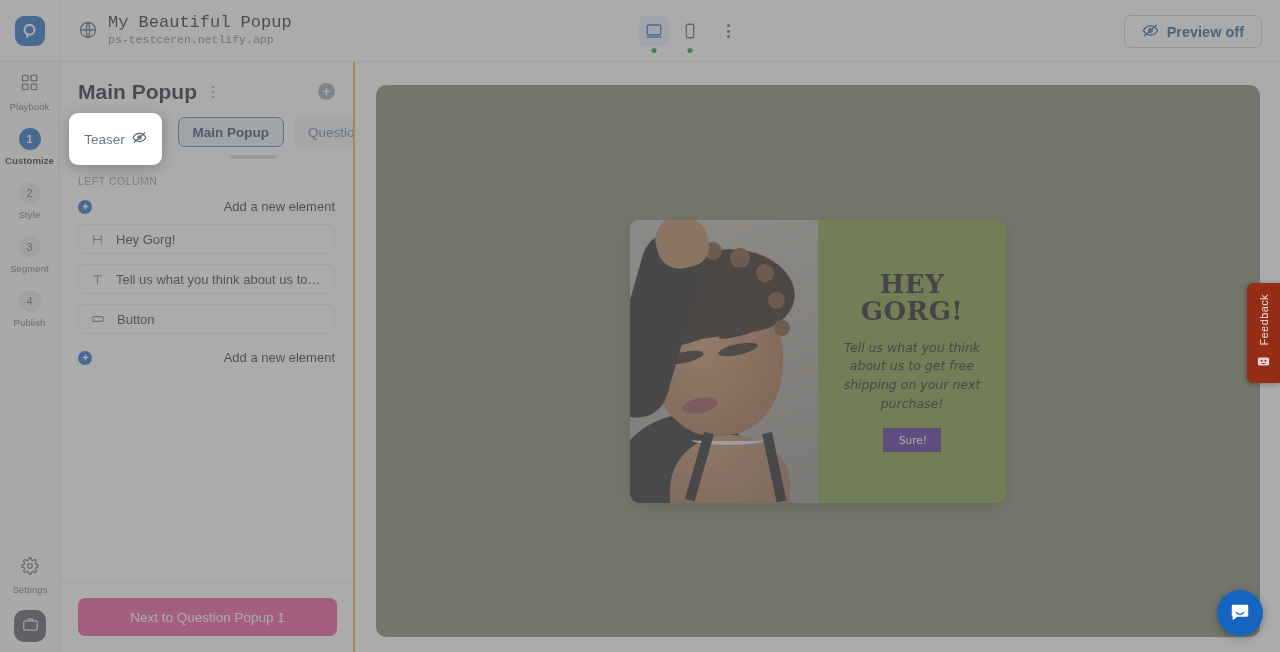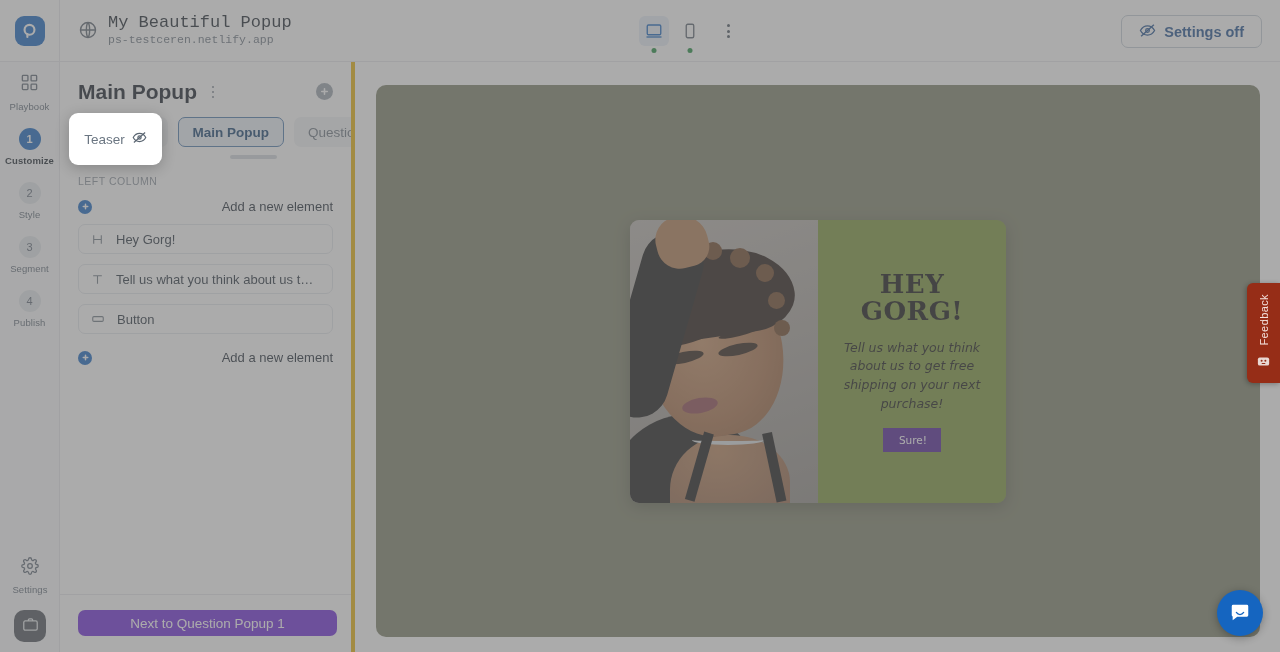--- a/index.html
+++ b/index.html
@@ -82,21 +82,21 @@
   .rail-item.active .step-circle { background: #1565c0; color: #fff; font-weight: bold; }
   .rail-bottom { position: absolute; bottom: 10px; left: 0; width: 60px; }
   .avatar-box {
     width: 32px; height: 32px; margin: 10px auto 0; border-radius: 10px;
     background: #4a5058; display: flex; align-items: center; justify-content: center;
   }
 
   
   .panel {
     position: absolute; left: 60px; top: 62px; width: 295px; height: 590px;
-    background: #fff; border-right: 4px solid #eab308; z-index: 4; overflow: hidden;
+    background: #fff; border-right: 2px solid #eab308; z-index: 4; overflow: hidden;
   }
   .panel-title-row {
     display: flex; align-items: center; padding: 18px 18px 0 18px;
   }
   .panel-title { font-size: 21px; font-weight: bold; color: #121a24; }
   .kebab-sm {
     width: 20px; height: 20px; margin-left: 6px; display: flex; flex-direction: column;
     align-items: center; justify-content: center; gap: 2.5px; cursor: pointer;
   }
   .kebab-sm i { width: 2.5px; height: 2.5px; border-radius: 50%; background: #7b8490; display: block; }
@@ -147,22 +147,22 @@
   .add-plus {
     width: 14px; height: 14px; border-radius: 50%; background: #1565c0;
     display: flex; align-items: center; justify-content: center; flex: 0 0 auto;
   }
 
   .panel-footer {
     position: absolute; left: 0; bottom: 0; width: 295px; padding: 15px 18px 16px;
     border-top: 1px solid #e6e8eb; background: #fff;
   }
   .next-btn {
-    width: 100%; height: 26px; border: none; border-radius: 7px;
-    background: #6d28d9; color: #fff; font-size: 13.5px; cursor: pointer;
+    width: 100%; height: 38px; border: none; border-radius: 7px;
+    background: #ec4899; color: #fff; font-size: 13.5px; cursor: pointer;
     font-family: "Liberation Sans", sans-serif;
   }
 
   
   .canvas {
     position: absolute; left: 376px; top: 85px; width: 884px; height: 552px;
     border-radius: 10px; z-index: 3;
   }
   .popup-card {
     position: absolute; left: 254px; top: 135px; width: 376px; height: 283px;
@@ -307,21 +307,21 @@
     </div>
 
     <div class="preview-btn">
       <span>
         <svg width="17" height="17" viewBox="0 0 24 24" fill="none" stroke="#1d4f8f" stroke-width="1.8">
           <path d="M2 12s3.6-6.5 10-6.5S22 12 22 12s-3.6 6.5-10 6.5S2 12 2 12z"></path>
           <circle cx="12" cy="12" r="2.6"></circle>
           <path d="M3 20 L21 4" stroke-width="2"></path>
         </svg>
       </span>
-      <span>Settings off</span>
+      <span>Preview off</span>
     </div>
   </div>
 
   <div class="rail">
     <div class="rail-item">
       <span>
         <svg width="19" height="19" viewBox="0 0 24 24" fill="none" stroke="#5d6876" stroke-width="1.7">
           <rect x="3" y="3" width="7" height="7" rx="1"></rect>
             <rect x="14" y="3" width="7" height="7" rx="1"></rect>
           <rect x="3" y="14" width="7" height="7" rx="1"></rect>

